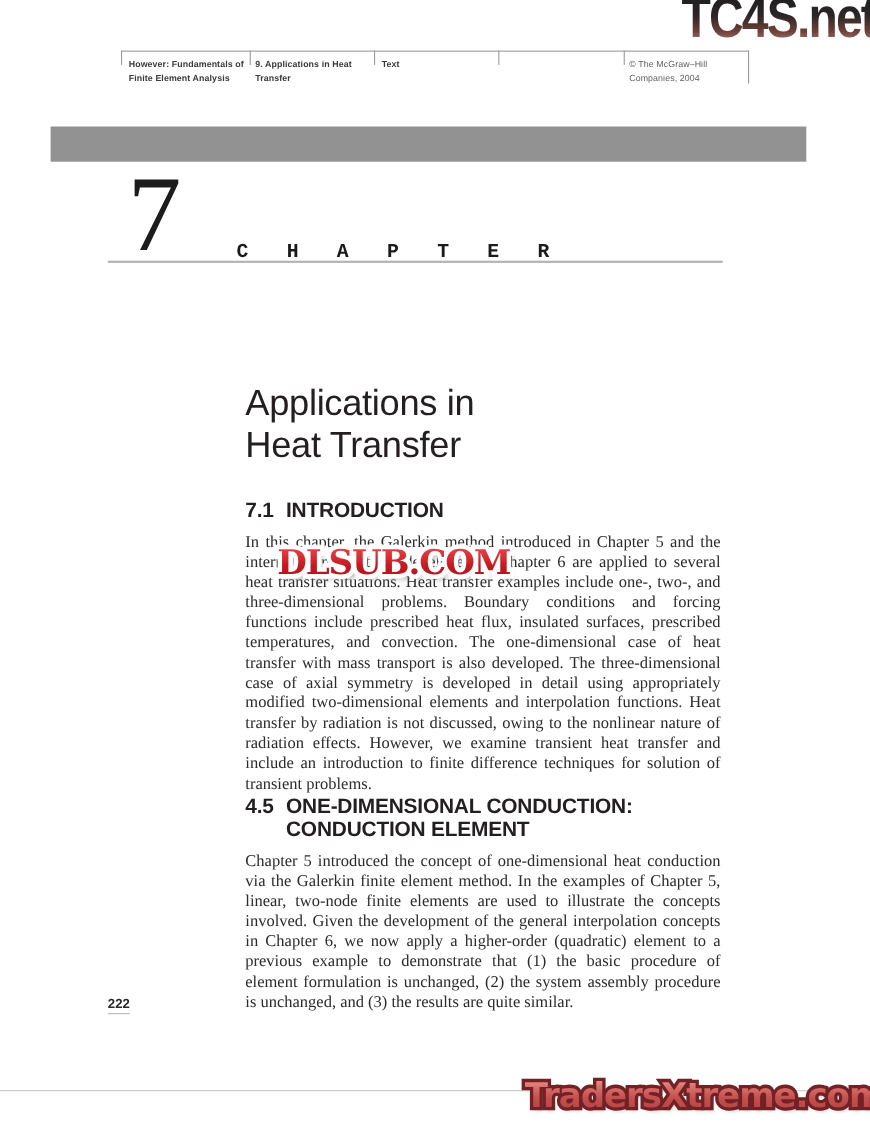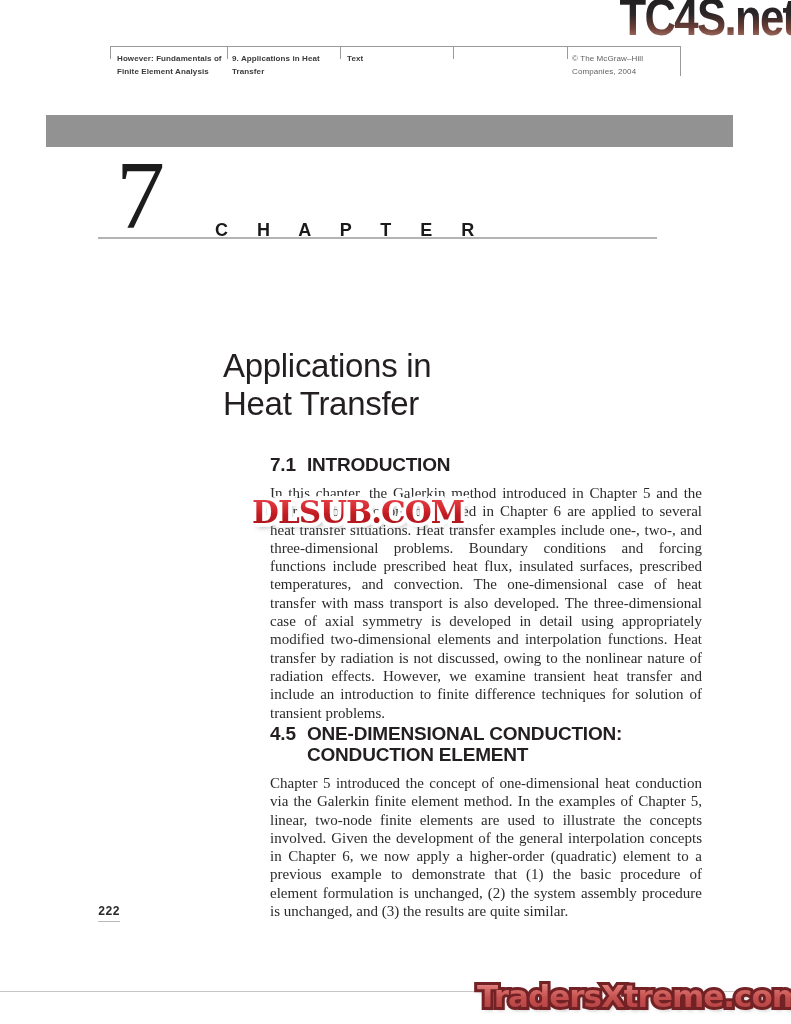--- a/index.html
+++ b/index.html
@@ -11,31 +11,31 @@
   .hdr-rule { position: absolute; left: 110px; top: 46px; width: 571px; height: 1px; background: #9a9a9a; }
   .hdr-tick { position: absolute; top: 46px; width: 1px; height: 13px; background: #9a9a9a; }
   .hdr-tick-right { position: absolute; left: 680px; top: 46px; width: 1px; height: 30px; background: #9a9a9a; }
   .hdr-cell { position: absolute; top: 52px; font-size: 8px; line-height: 13px; font-weight: bold; color: #3a3a3a; letter-spacing: 0.1px; }
   .hdr-cell.copyright { font-weight: normal; color: #5f5f5f; }
 
   
   .gray-bar { position: absolute; left: 46px; top: 115px; width: 687px; height: 32px; }
   .chapter-rule { position: absolute; left: 98px; top: 237px; width: 559px; height: 2px; background: #b3b3b3; }
   .chapter-num { position: absolute; left: 116px; top: 150px; font-family: "Liberation Serif", serif; font-size: 98px; line-height: 90px; font-weight: 400; color: #1c1c1c; }
-  .chapter-label { position: absolute; left: 215px; top: 220px; font-size: 18px; font-weight: bold; letter-spacing: 12px; color: #1a1a1a; }
+  .chapter-label { position: absolute; left: 215px; top: 220px; font-size: 18px; font-weight: bold; letter-spacing: 12px; color: #1a1a1a; font-family: Liberation Mono, monospace; }
 
   .page-title { position: absolute; left: 223px; top: 347px; font-size: 33px; line-height: 38px; font-weight: normal; color: #231f20; letter-spacing: -0.3px; }
 
   
-  .section { position: absolute; left: 223px; width: 432px; margin-left: 47px; }
+  .section { position: absolute; left: 223px; width: 432px; }
   .sec-head { display: flex; font-size: 19px; line-height: 21px; font-weight: bold; color: #231f20; letter-spacing: -0.2px; }
   .sec-num { width: 37px; flex: 0 0 37px; }
   .sec-body { margin-top: 9px; font-family: "Liberation Serif", serif; font-size: 15px; line-height: 18.3px; color: #2b2b2b; text-align: justify; }
 
-  .page-num { position: absolute; left: 98px; top: 905px; font-size: 12px; font-weight: bold; color: #2a2a2a; border-bottom: 1px solid #b9b9b9; padding-bottom: 2px; font-family: Liberation Mono, monospace; }
+  .page-num { position: absolute; left: 98px; top: 905px; font-size: 12px; font-weight: bold; color: #2a2a2a; border-bottom: 1px solid #b9b9b9; padding-bottom: 2px; }
 
   .bottom-scanline { position: absolute; left: 0; top: 991px; width: 791px; height: 1px; background: #c6c6c6; }
 
   
   .wm-top { position: absolute; right: -4px; top: -9px; font-size: 52px; line-height: 52px; font-weight: bold; letter-spacing: -2px;
             transform: scaleX(0.84); transform-origin: 100% 50%;
             background: linear-gradient(to bottom, #1e1e1e 8%, #2c2627 45%, #6f4038 72%, #a9796d 92%, #cfb0a6 100%);
             -webkit-background-clip: text; background-clip: text; color: transparent; }
 
   

